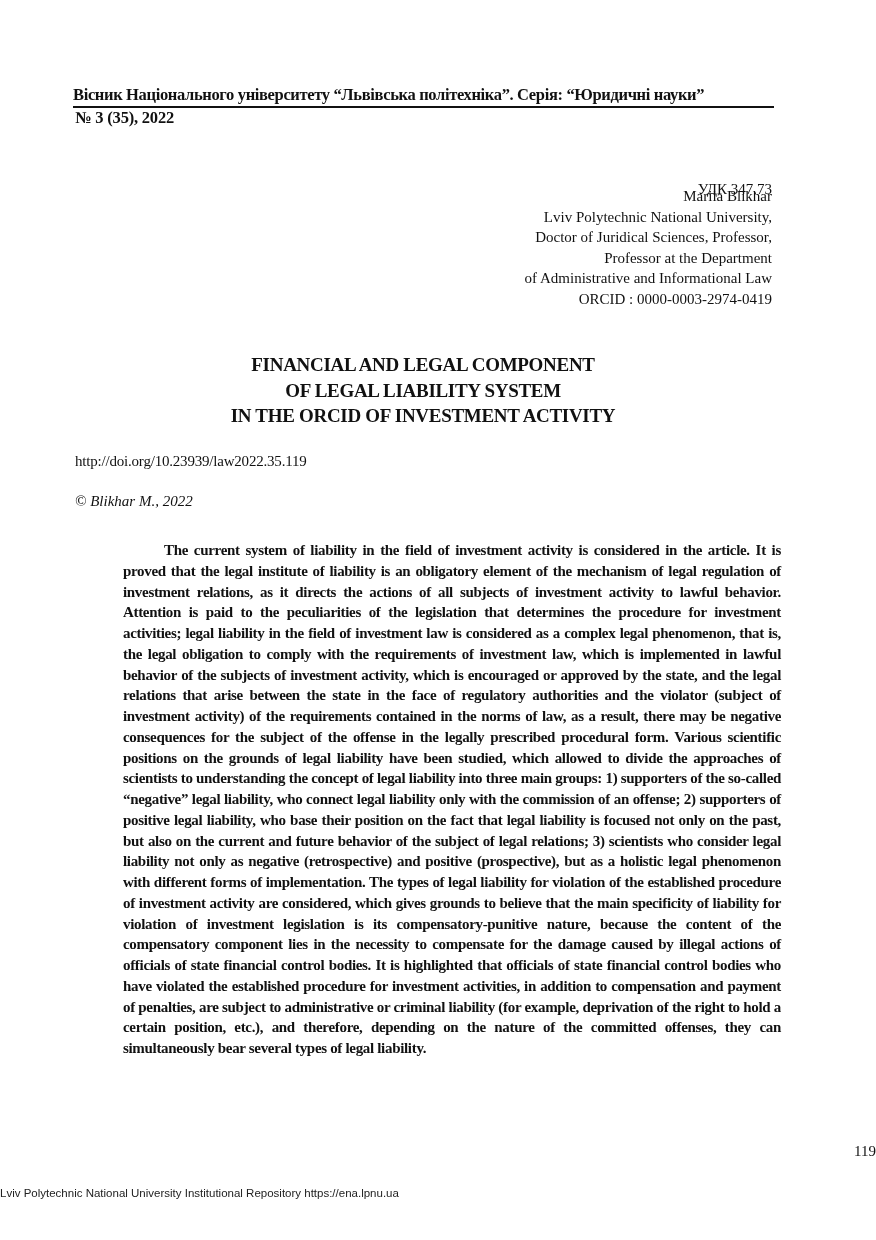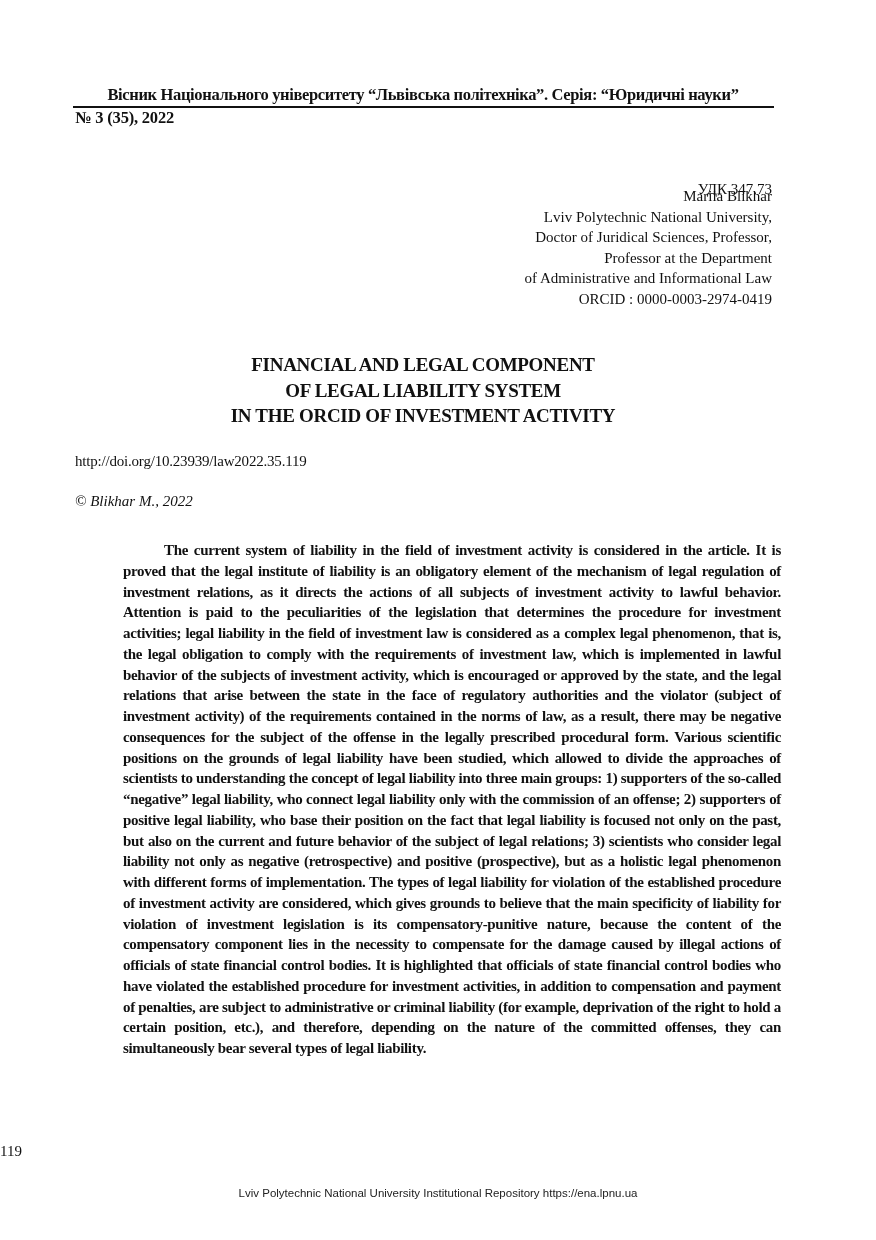--- a/index.html
+++ b/index.html
@@ -16,21 +16,20 @@
       color: #111111;
     }
     .journal-header {
       position: absolute;
       left: 73px;
       top: 85px;
       width: 700px;
       font-weight: bold;
       font-size: 16.5px;
       line-height: 20px;
-      text-align: center;
       letter-spacing: -0.35px;
       white-space: nowrap;
     }
     .header-rule {
       position: absolute;
       left: 73px;
       top: 106px;
       width: 701px;
       height: 2px;
       background: #111111;
@@ -102,30 +101,29 @@
       text-align: justify;
       text-indent: 41px;
       letter-spacing: -0.32px;
       margin: 8px;
     }
     .page-number {
       position: absolute;
       left: 0;
       top: 1141px;
       width: 876px;
-      text-align: left;
+      text-align: right;
       font-size: 15px;
       line-height: 20px;
     }
     .repository-footer {
       position: absolute;
       left: 0;
       top: 1186px;
       width: 876px;
-      text-align: center;
       font-family: "Liberation Sans", "DejaVu Sans", sans-serif;
       font-size: 11.5px;
       line-height: 14px;
       color: #222222;
     }
   </style>
 </head>
 <body>
 
 <div class="journal-header">Вісник Національного університету “Львівська політехніка”. Серія: “Юридичні науки”</div>

